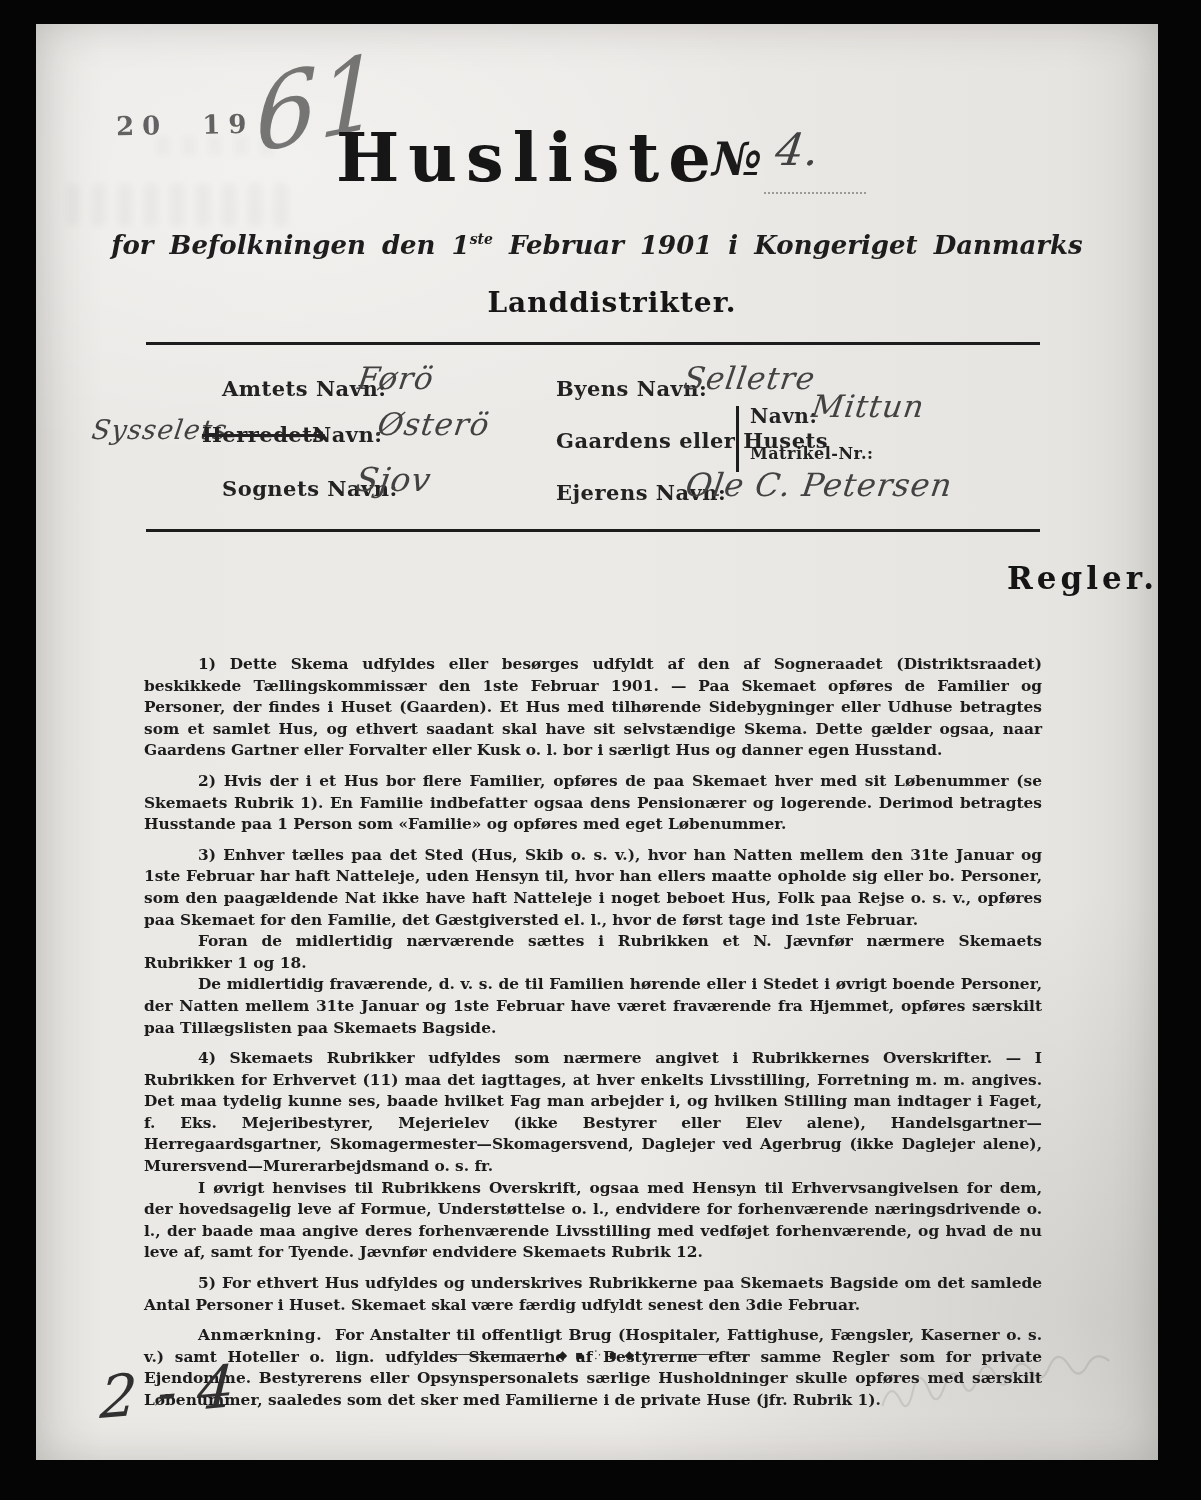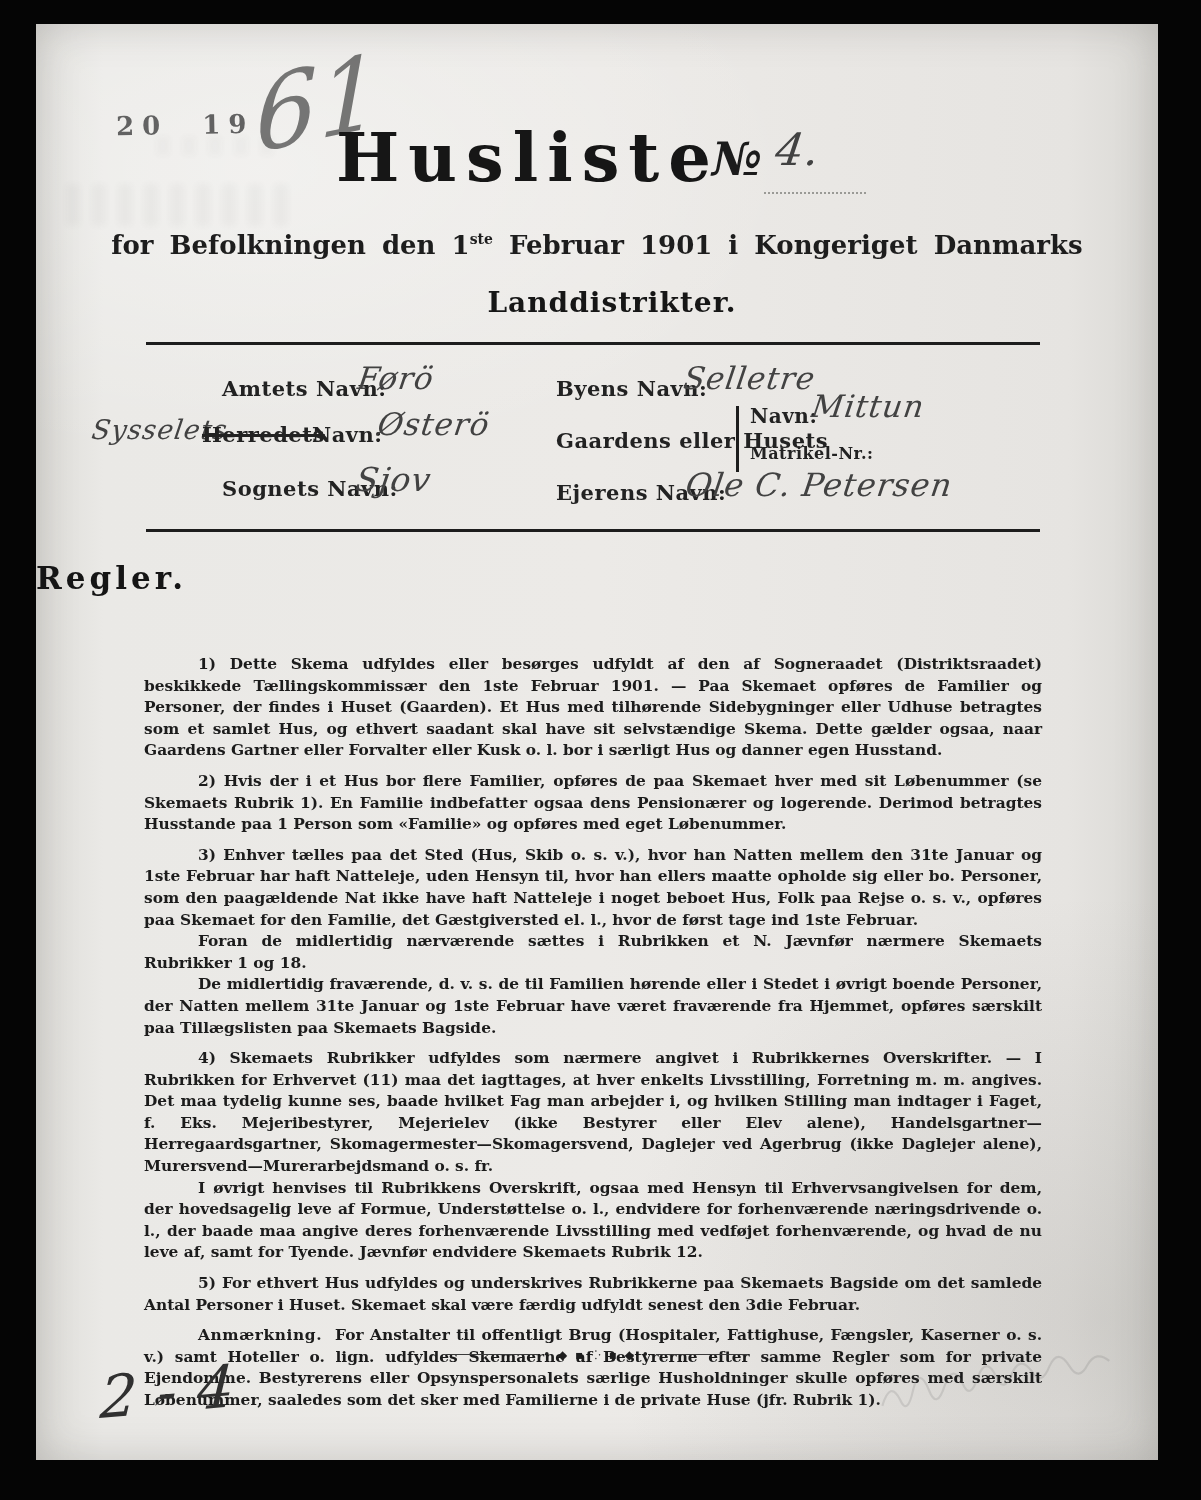--- a/index.html
+++ b/index.html
@@ -14,21 +14,21 @@
   .abs{position:absolute;}
   .label{font-size:21px;font-weight:bold;color:#222;letter-spacing:.5px;}
   .hw{font-family:"DejaVu Serif", serif;font-style:italic;font-weight:normal;
       color:#424242;transform:skewX(-8deg);display:inline-block;letter-spacing:1px;}
   .title{font-size:67px;font-weight:bold;letter-spacing:9px;color:#161616;}
   .no-sym{font-size:46px;font-weight:bold;font-style:italic;color:#1b1b1b;}
   .subtitle{width:100%;text-align:center;font-size:26px;font-weight:bold;color:#1d1d1d;word-spacing:7px;}
   .subtitle sup{font-size:14px;}
   .subtitle2{width:100%;text-align:center;font-size:28px;font-weight:bold;color:#161616;letter-spacing:1px;padding-left:15px;}
   .rule{height:3px;background:#1d1d1d;}
-  .regler{width:100%;text-align:left;font-size:31px;font-weight:bold;letter-spacing:4px;color:#151515;}
+  .regler{width:100%;text-align:right;font-size:31px;font-weight:bold;letter-spacing:4px;color:#151515;}
   .rules-body{width:898px;font-size:15.4px;line-height:21.6px;text-align:justify;
               font-weight:bold;color:#1c1c1c;}
   .para{text-indent:54px;margin:0;}
   .para.gap{margin-top:9px;}
   .strike{text-decoration:line-through;text-decoration-thickness:3px;}
   .brace{width:0;height:66px;border-left:3px solid #1d1d1d;}
   .stamp{font-size:26px;letter-spacing:8px;color:#4a4a4a;white-space:pre;transform:rotate(-1deg);font-weight:bold;opacity:.85;}
   .dotline{border-bottom:2px dotted #9a9a96;}
   .ornament{display:flex;align-items:center;justify-content:center;gap:5px;color:#222;}
   .orn-line{width:92px;height:1px;background:#3a3a3a;}
@@ -47,21 +47,21 @@
 
     <div class="abs stamp" style="left:80px;top:86px;">20  19</div>
 
     <div class="abs hw" style="left:218px;top:30px;font-size:100px;line-height:1;transform:rotate(-12deg) skewX(-12deg);opacity:.7;">61</div>
 
     <div class="abs title" style="left:300px;top:94px;">Husliste</div>
     <div class="abs no-sym" style="left:676px;top:108px;">№</div>
     <div class="abs hw" style="left:740px;top:100px;font-size:44px;">4.</div>
     <div class="abs dotline" style="left:728px;top:168px;width:102px;"></div>
 
-    <div class="abs subtitle" style="left:0;top:206px;">
+    <div class="abs subtitle" style="left:0;top:206px;font-style:italic;">
       <span>for Befolkningen den 1</span><sup>ste</sup><span> Februar 1901 i Kongeriget Danmarks</span>
     </div>
     <div class="abs subtitle2" style="left:0;top:262px;">Landdistrikter.</div>
 
     <div class="abs rule" style="left:110px;top:318px;width:894px;"></div>
 
     <div class="abs label" style="left:186px;top:352px;">Amtets Navn:</div>
     <div class="abs hw" style="left:322px;top:336px;font-size:31px;">Førö</div>
 
     <div class="abs hw" style="left:56px;top:390px;font-size:27px;">Sysselets</div>

